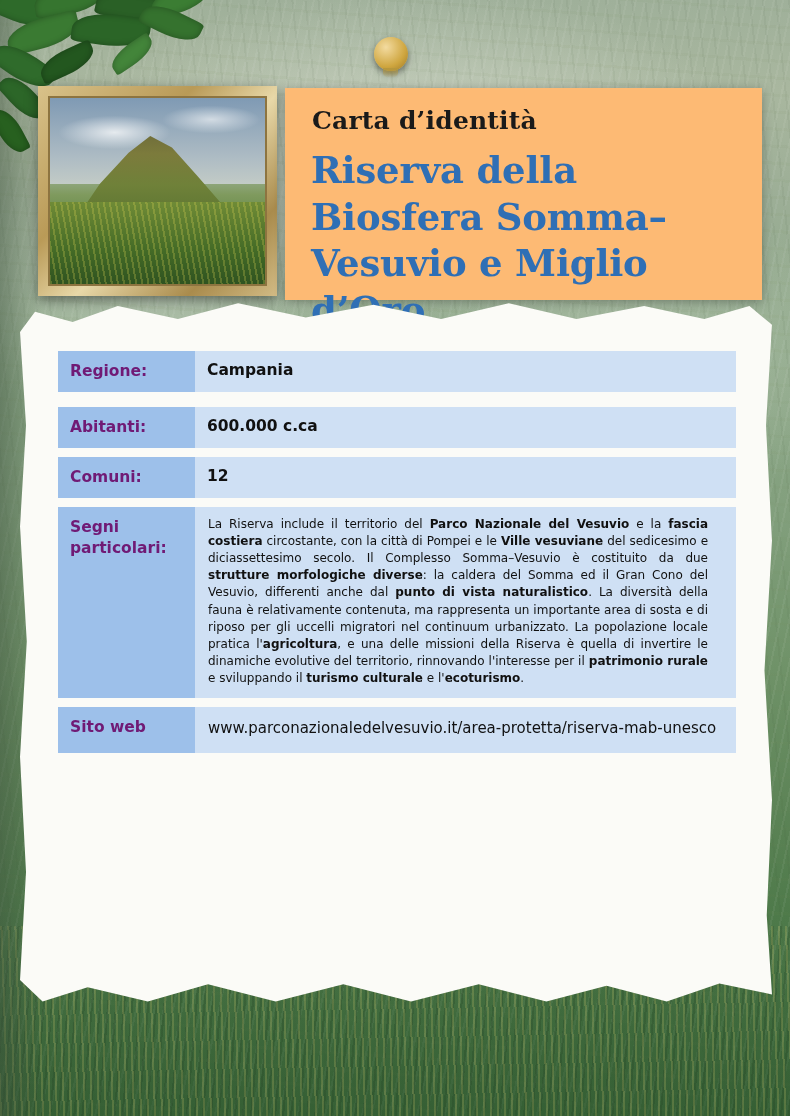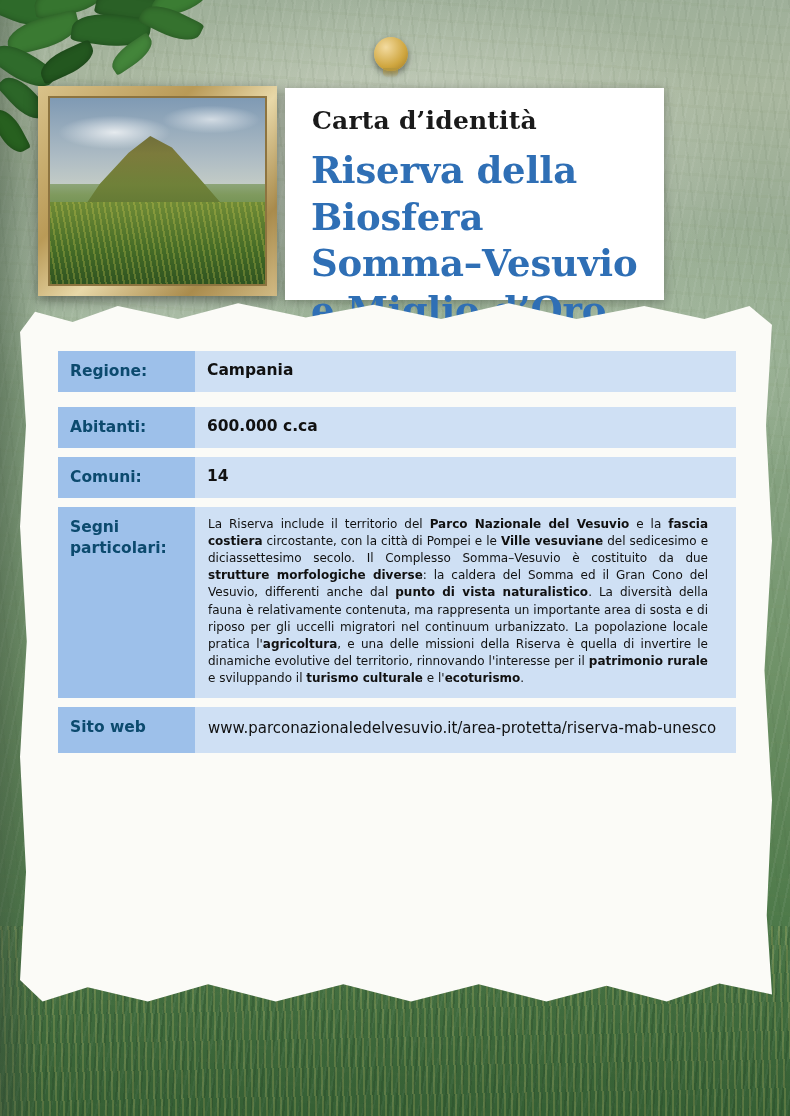--- a/index.html
+++ b/index.html
@@ -87,23 +87,23 @@
       34% 98%, 25% 95.6%, 17% 98%, 9% 96%, 3% 98%, 0% 95%,
       0.8% 80%, 0% 64%, 0.9% 48%, 0% 32%, 0.8% 18%
     );
   }
 
   
   #title-card {
     position: absolute;
     left: 285px;
     top: 88px;
-    width: 379px;
+    width: 477px;
     height: 212px;
-    background: #ffffff;
+    background: #fdba74;
     box-shadow: 0 2px 10px rgba(0,0,0,.3);
   }
   #title-card .card-title {
     font-family: "DejaVu Serif", serif;
     font-weight: bold;
     font-size: 25px;
     color: #1a1a1a;
     padding: 18px 0 0 27px;
     letter-spacing: .2px;
   }
@@ -191,21 +191,21 @@
     border-spacing: 0 3px;
     font-size: 14.5px;
   }
   #id-table td {
     vertical-align: top;
     padding: 10px 12px;
   }
   #id-table td.label {
     width: 113px;
     background: #9dc0ea;
-    color: #0c4a6e;
+    color: #701a75;
     font-weight: bold;
     font-size: 15.5px;
     line-height: 1.35;
   }
   #id-table td.value {
     background: #cfe0f4;
     color: #111;
     font-weight: bold;
     font-size: 15.5px;
     margin-left: 36px;
@@ -280,21 +280,21 @@
       </tr>
     <tr>
       <td class="label">Abitanti:</td>
       <td class="value">600.000 c.ca</td>
     </tr>
     <tr class="spacer">
         <td colspan="2"></td>
       </tr>
     <tr>
       <td class="label">Comuni:</td>
-      <td class="value">14</td>
+      <td class="value">12</td>
     </tr>
     <tr class="spacer">
         <td colspan="2"></td>
       </tr>
     <tr>
       <td class="label">Segni particolari:</td>
       <td class="value body">La Riserva include il territorio del <b>Parco Nazionale del Vesuvio</b> e la <b>fascia costiera</b> circostante, con la città di Pompei e le <b>Ville vesuviane</b> del sedicesimo e diciassettesimo secolo. Il Complesso Somma–Vesuvio è costituito da due <b>strutture morfologiche diverse</b>: la caldera del Somma ed il Gran Cono del Vesuvio, differenti anche dal <b>punto di vista naturalistico</b>. La diversità della fauna è relativamente contenuta, ma rappresenta un importante area di sosta e di riposo per gli uccelli migratori nel continuum urbanizzato. La popolazione locale pratica l'<b>agricoltura</b>, e una delle missioni della Riserva è quella di invertire le dinamiche evolutive del territorio, rinnovando l'interesse per il <b>patrimonio rurale</b> e sviluppando il <b>turismo culturale</b> e l'<b>ecoturismo</b>.</td>
     </tr>
     <tr class="spacer">
         <td colspan="2"></td>

